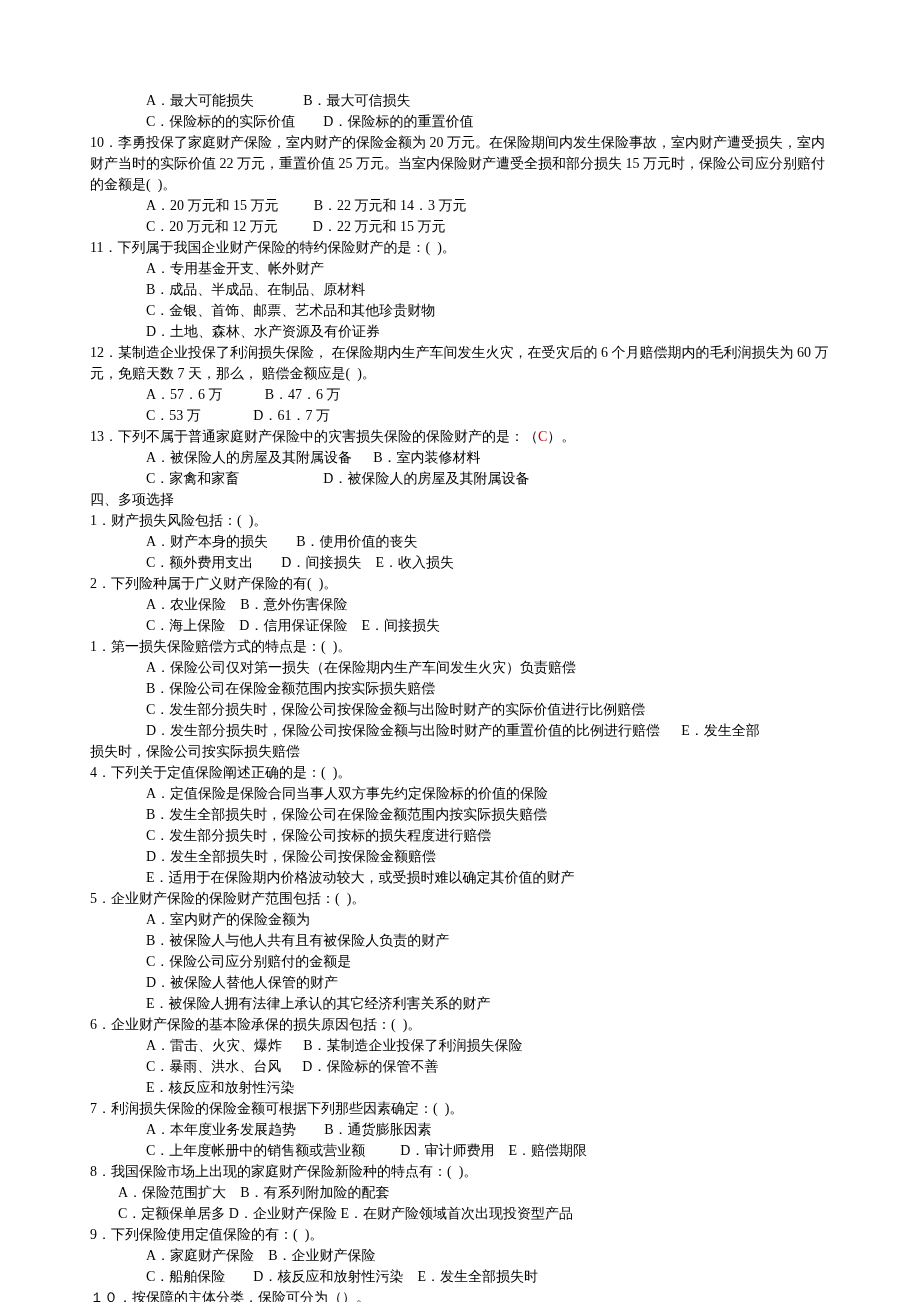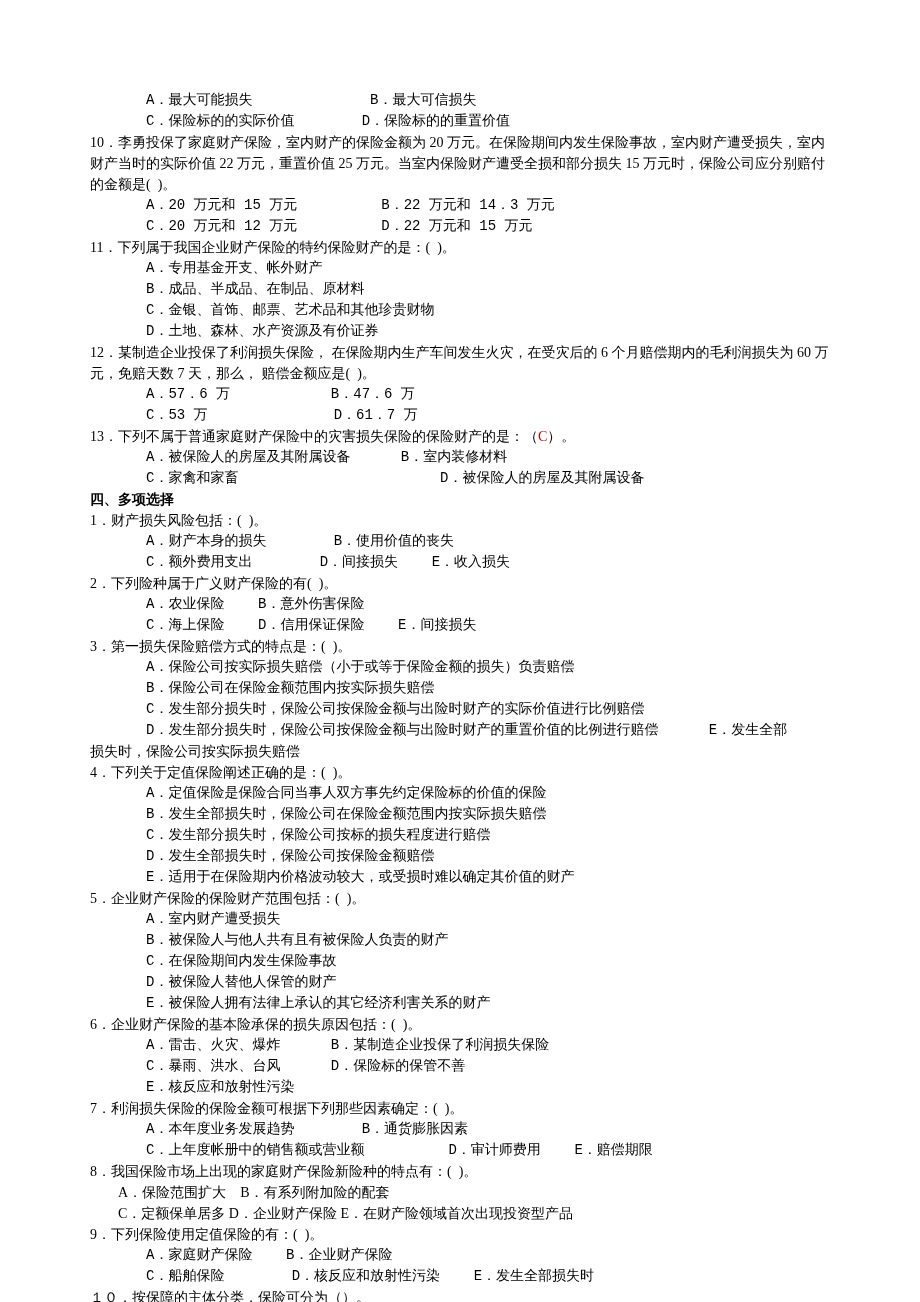--- a/index.html
+++ b/index.html
@@ -7,24 +7,24 @@
     font-size: 14px;
     line-height: 1.5;
     margin: 0;
     padding: 90px 90px 40px 90px;
     background: #fff;
     color: #000;
     width: 920px;
     box-sizing: border-box;
   }
   .line { white-space: pre-wrap; }
-  .indent1 { padding-left: 4em; font-family: Liberation Mono, monospace; }
+  .indent1 { padding-left: 4em; }
   .indent2 { padding-left: 2em; }
   .red { color: #c00; }
-  .bold { font-weight: bold; }
+  .bold { font-weight: normal; }
 </style>
 </head>
 <body>
 
 <div class="line indent1"><span>A．最大可能损失</span>              <span>B．最大可信损失</span></div>
 <div class="line indent1"><span>C．保险标的的实际价值</span>        <span>D．保险标的的重置价值</span></div>
 
 <div class="line">10．李勇投保了家庭财产保险，室内财产的保险金额为 20 万元。在保险期间内发生保险事故，室内财产遭受损失，室内财产当时的实际价值 22 万元，重置价值 25 万元。当室内保险财产遭受全损和部分损失 15 万元时，保险公司应分别赔付的金额是(  )。</div>
 <div class="line indent1"><span>A．20 万元和 15 万元</span>          <span>B．22 万元和 14．3 万元</span></div>
 <div class="line indent1"><span>C．20 万元和 12 万元</span>          <span>D．22 万元和 15 万元</span></div>
@@ -46,38 +46,38 @@
 <div class="line bold">四、多项选择</div>
 
 <div class="line">1．财产损失风险包括：(  )。</div>
 <div class="line indent1"><span>A．财产本身的损失</span>        <span>B．使用价值的丧失</span></div>
 <div class="line indent1"><span>C．额外费用支出</span>        <span>D．间接损失</span>    <span>E．收入损失</span></div>
 
 <div class="line">2．下列险种属于广义财产保险的有(  )。</div>
 <div class="line indent1"><span>A．农业保险</span>    <span>B．意外伤害保险</span></div>
 <div class="line indent1"><span>C．海上保险</span>    <span>D．信用保证保险</span>    <span>E．间接损失</span></div>
 
-<div class="line">3．第一损失保险赔偿方式的特点是：(  )。</div>
-<div class="line indent1">A．保险公司按实际损失赔偿（小于或等于保险金额的损失）负责赔偿</div>
+<div class="line">1．第一损失保险赔偿方式的特点是：(  )。</div>
+<div class="line indent1">A．保险公司仅对第一损失（在保险期内生产车间发生火灾）负责赔偿</div>
 <div class="line indent1">B．保险公司在保险金额范围内按实际损失赔偿</div>
 <div class="line indent1">C．发生部分损失时，保险公司按保险金额与出险时财产的实际价值进行比例赔偿</div>
 <div class="line indent1"><span>D．发生部分损失时，保险公司按保险金额与出险时财产的重置价值的比例进行赔偿</span>      <span>E．发生全部</span></div>
 <div class="line">损失时，保险公司按实际损失赔偿</div>
 
 <div class="line">4．下列关于定值保险阐述正确的是：(  )。</div>
 <div class="line indent1">A．定值保险是保险合同当事人双方事先约定保险标的价值的保险</div>
 <div class="line indent1">B．发生全部损失时，保险公司在保险金额范围内按实际损失赔偿</div>
 <div class="line indent1">C．发生部分损失时，保险公司按标的损失程度进行赔偿</div>
 <div class="line indent1">D．发生全部损失时，保险公司按保险金额赔偿</div>
 <div class="line indent1">E．适用于在保险期内价格波动较大，或受损时难以确定其价值的财产</div>
 
 <div class="line">5．企业财产保险的保险财产范围包括：(  )。</div>
-<div class="line indent1">A．室内财产遭受损失</div>
+<div class="line indent1">A．室内财产的保险金额为</div>
 <div class="line indent1">B．被保险人与他人共有且有被保险人负责的财产</div>
-<div class="line indent1">C．在保险期间内发生保险事故</div>
+<div class="line indent1">C．保险公司应分别赔付的金额是</div>
 <div class="line indent1">D．被保险人替他人保管的财产</div>
 <div class="line indent1">E．被保险人拥有法律上承认的其它经济利害关系的财产</div>
 
 <div class="line">6．企业财产保险的基本险承保的损失原因包括：(  )。</div>
 <div class="line indent1"><span>A．雷击、火灾、爆炸</span>      <span>B．某制造企业投保了利润损失保险</span></div>
 <div class="line indent1"><span>C．暴雨、洪水、台风</span>      <span>D．保险标的保管不善</span></div>
 <div class="line indent1">E．核反应和放射性污染</div>
 
 <div class="line">7．利润损失保险的保险金额可根据下列那些因素确定：(  )。</div>
 <div class="line indent1"><span>A．本年度业务发展趋势</span>        <span>B．通货膨胀因素</span></div>

